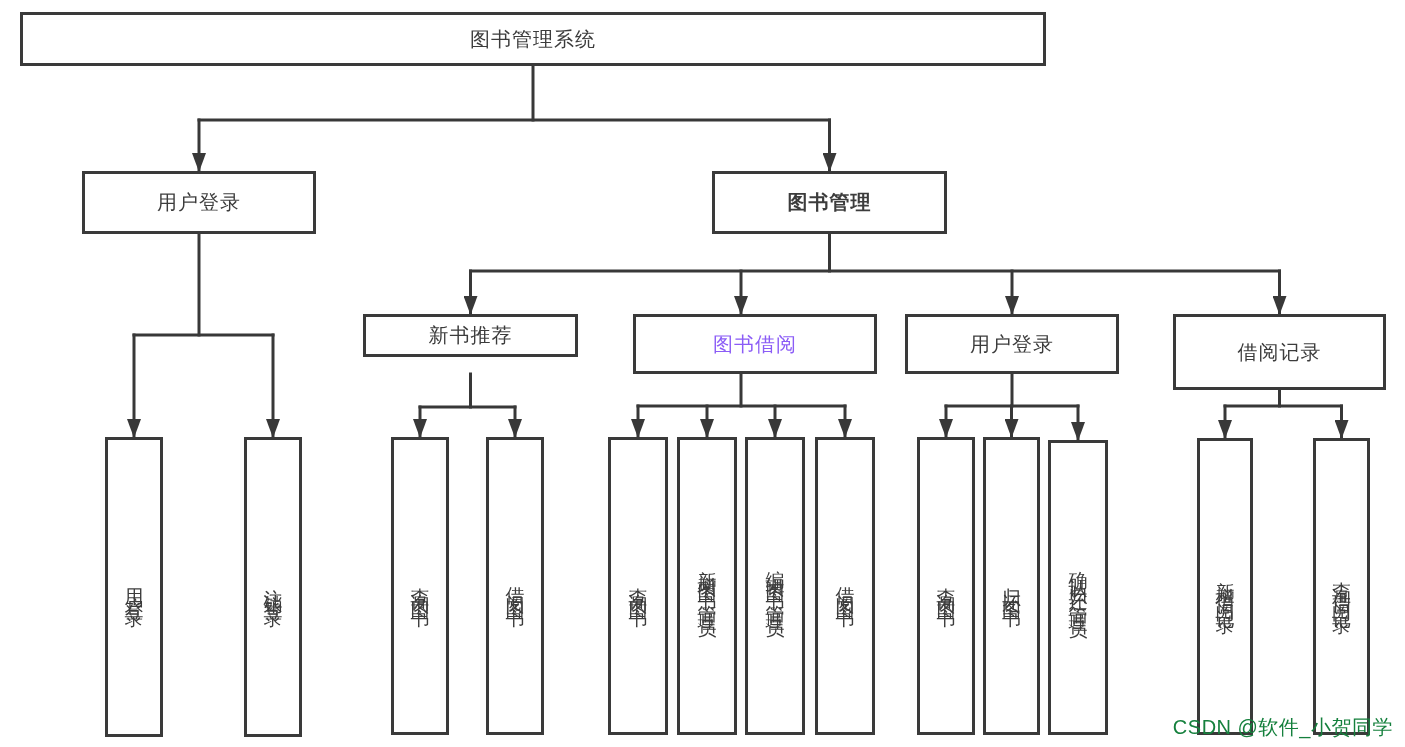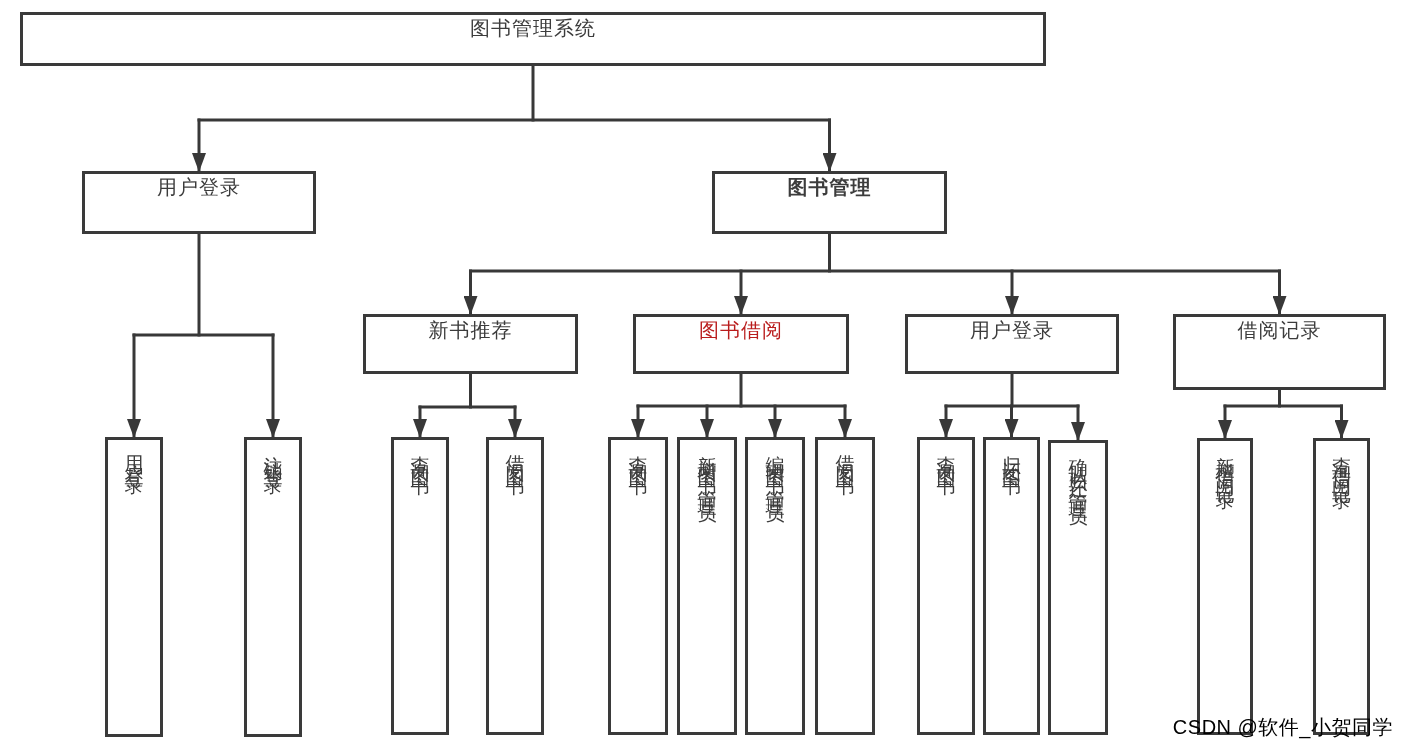--- a/index.html
+++ b/index.html
@@ -20,21 +20,21 @@
     left: 0;
     top: 0;
     pointer-events: none;
   }
   .node {
     position: absolute;
     box-sizing: border-box;
     background: #ffffff;
     border: 3px solid #f97316;
     display: flex;
-    align-items: flex-start;
+    align-items: center;
     justify-content: center;
     color: #3c3c3c;
   }
   .node .lbl {
     display: block;
     font-size: 20px;
     letter-spacing: 1px;
     white-space: nowrap;
   }
   .node.v .lbl {
@@ -101,24 +101,24 @@
   <div id="nodes">
       <div class="node" style="left: 20px; top: 12px; width: 1026px; height: 54px; border-color: rgb(58, 58, 58); color: rgb(60, 60, 60);">
         <span class="lbl">图书管理系统</span>
       </div>
       <div class="node" style="left: 82px; top: 171px; width: 234px; height: 63px; border-color: rgb(58, 58, 58); color: rgb(60, 60, 60);">
         <span class="lbl">用户登录</span>
       </div>
       <div class="node" style="left: 712px; top: 171px; width: 235px; height: 63px; border-color: rgb(58, 58, 58); color: rgb(60, 60, 60); font-weight: bold;">
         <span class="lbl">图书管理</span>
       </div>
-      <div class="node" style="left: 363px; top: 314px; width: 215px; height: 60px; border-color: rgb(58, 58, 58); color: rgb(60, 60, 60);">
+      <div class="node" style="left: 363px; top: 314px; width: 215px; height: 43px; border-color: rgb(58, 58, 58); color: rgb(60, 60, 60);">
         <span class="lbl">新书推荐</span>
       </div>
-      <div class="node" style="left: 633px; top: 314px; width: 216px; height: 60px; border-color: rgb(58, 58, 58); color: #b91c1c;">
+      <div class="node" style="left: 633px; top: 314px; width: 244px; height: 60px; border-color: rgb(58, 58, 58); color: #8b5cf6;">
         <span class="lbl">图书借阅</span>
       </div>
       <div class="node" style="left: 905px; top: 314px; width: 214px; height: 60px; border-color: rgb(58, 58, 58); color: rgb(60, 60, 60);">
         <span class="lbl">用户登录</span>
       </div>
       <div class="node" style="left: 1173px; top: 314px; width: 213px; height: 76px; border-color: rgb(58, 58, 58); color: rgb(60, 60, 60);">
         <span class="lbl">借阅记录</span>
       </div>
       <div class="node v" style="left: 105px; top: 437px; width: 58px; height: 300px; border-color: rgb(58, 58, 58); color: rgb(60, 60, 60);">
         <span class="lbl">用户登录</span>
@@ -153,16 +153,16 @@
       <div class="node v" style="left: 1048px; top: 440px; width: 60px; height: 295px; border-color: rgb(58, 58, 58); color: rgb(60, 60, 60);">
         <span class="lbl">确认归还（管理员）</span>
       </div>
       <div class="node v" style="left: 1197px; top: 438px; width: 56px; height: 297px; border-color: rgb(58, 58, 58); color: rgb(60, 60, 60);">
         <span class="lbl">新增借阅记录</span>
       </div>
       <div class="node v" style="left: 1313px; top: 438px; width: 57px; height: 297px; border-color: rgb(58, 58, 58); color: rgb(60, 60, 60);">
         <span class="lbl">查询借阅记录</span>
       </div>
     </div>
-  <div id="watermark" style="color: #000000; text-align: right;">
+  <div id="watermark" style="color: #15803d; text-align: right;">
     <span>CSDN @软件_小贺同学</span>
   </div>
 </div>
 
 </body></html>

